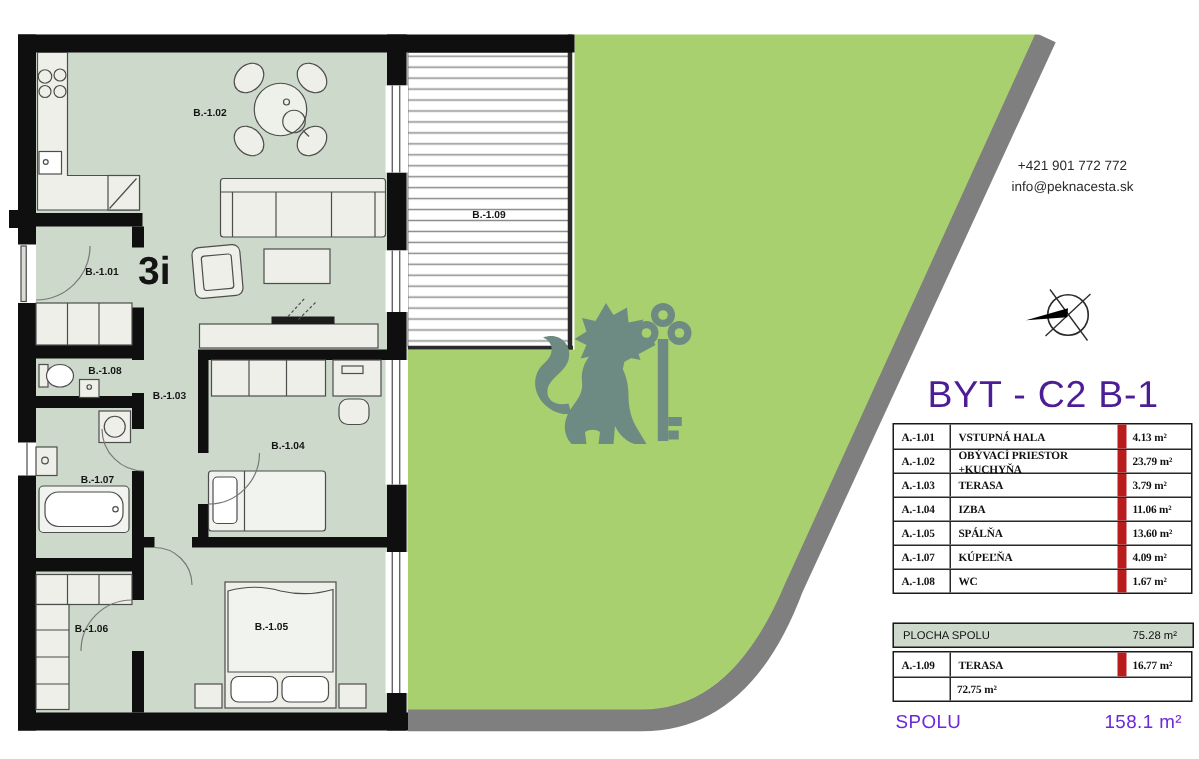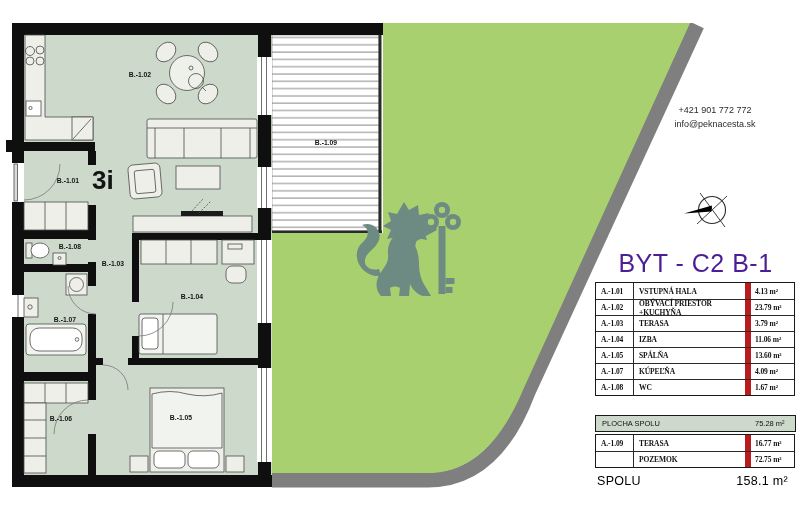--- a/index.html
+++ b/index.html
@@ -19,21 +19,21 @@
   .c-code{width:38px;padding-left:5px;border-right:1px solid #2a2a2a;display:flex;align-items:center;box-sizing:border-box;}
   .c-name{flex:1;padding-left:5px;border-right:6px solid #b91c1c;display:flex;align-items:center;box-sizing:border-box;}
   .c-area{width:43px;padding-left:4px;display:flex;align-items:center;box-sizing:border-box;}
   .total-row{position:absolute;left:595px;top:415px;width:201px;height:17px;box-sizing:border-box;
              border:1.6px solid #1a1a1a;background:#cdd9ca;display:flex;align-items:center;
              font-size:7.5px;font-weight:normal;}
   .total-row .lbl{padding-left:6px;}
   .total-row .val{position:absolute;left:159px;}
   .grand-row{position:absolute;left:595px;top:474px;width:201px;display:flex;
              justify-content:space-between;align-items:center;font-size:12.5px;
-             letter-spacing:.3px;color:#000000;}
+             letter-spacing:.3px;color:#6d28d9;}
   .grand-row .gval{padding-right:8px;}
   .grand-row .glbl{padding-left:2px;}
 </style>
 </head>
 <body>
 
 <div class="sheet">
 
   <svg class="plan-svg" width="799" height="506" viewBox="0 0 799 506">
     <defs>
@@ -316,21 +316,20 @@
   </div>
 
   <div class="tbl t2">
     <div class="t-row">
         <div class="c-code">A.-1.09</div>
         <div class="c-name">TERASA</div>
         <div class="c-area">16.77 m²</div>
       </div>
     <div class="t-row">
         <div class="c-code"></div>
-        <div class="c-name">POZEMOK</div>
         <div class="c-area">72.75 m²</div>
       </div>
   </div>
 
   <div class="grand-row">
     <span class="glbl">SPOLU</span>
     <span class="gval">158.1 m²</span>
   </div>
 
 </div>

